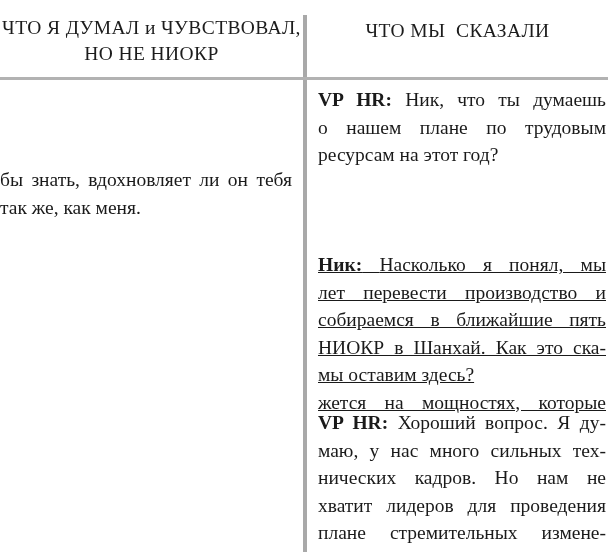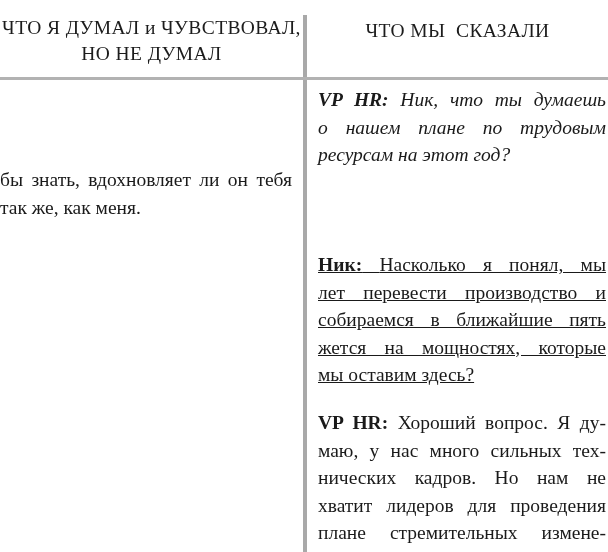--- a/index.html
+++ b/index.html
@@ -42,56 +42,57 @@
     white-space: nowrap;
     text-align: justify;
     text-align-last: left;
   }
   .para .line.j {
     text-align-last: justify;
   }
   .speaker { font-weight: 700; }
 
   .left-para { left: 0; top: 151px; width: 292px; }
-  .dlg-1 { left: 318px; top: 71px;  width: 288px; font-style: italic; }
+  .dlg-1 { left: 318px; top: 71px;  width: 288px; }
   .dlg-2 { left: 318px; top: 236px; width: 288px; text-decoration: underline; }
   .dlg-3 { left: 318px; top: 394px; width: 288px; }
 </style>
 </head>
 <body>
 
 <div class="page">
 
   <div class="vdivider"></div>
   <div class="hrule"></div>
 
   <div class="col-header left">
     <div>ЧТО Я ДУМАЛ и ЧУВСТВОВАЛ,</div>
-    <div>НО НЕ ДУМАЛ</div>
+    <div>НО НЕ НИОКР</div>
   </div>
 
   <div class="col-header right">ЧТО МЫ  СКАЗАЛИ</div>
 
   <div class="para left-para">
     <div class="line j">бы знать, вдохновляет ли он тебя</div>
     <div class="line">так же, как меня.</div>
   </div>
 
   <div class="para dlg-1">
     <div class="line j"><b class="speaker">VP HR:</b> <span>Ник, что ты думаешь</span></div>
     <div class="line j">о нашем плане по трудовым</div>
     <div class="line">ресурсам на этот год?</div>
   </div>
 
   <div class="para dlg-2">
     <div class="line j"><b class="speaker">Ник:</b> <span>Насколько я понял, мы</span></div>
     <div class="line j">лет перевести производство и</div>
     <div class="line j">собираемся в ближайшие пять</div>
+    <div class="line j">НИОКР в Шанхай. Как это ска-</div>
+    <div class="line">мы оставим здесь?</div>
     <div class="line j">жется на мощностях, которые</div>
-    <div class="line">мы оставим здесь?</div>
   </div>
 
   <div class="para dlg-3">
     <div class="line j"><b class="speaker">VP HR:</b> <span>Хороший вопрос. Я ду-</span></div>
     <div class="line j">маю, у нас много сильных тех-</div>
     <div class="line j">нических кадров. Но нам не</div>
     <div class="line j">хватит лидеров для проведения</div>
     <div class="line j">плане стремительных измене-</div>
     <div class="line">ний.</div>
   </div>

